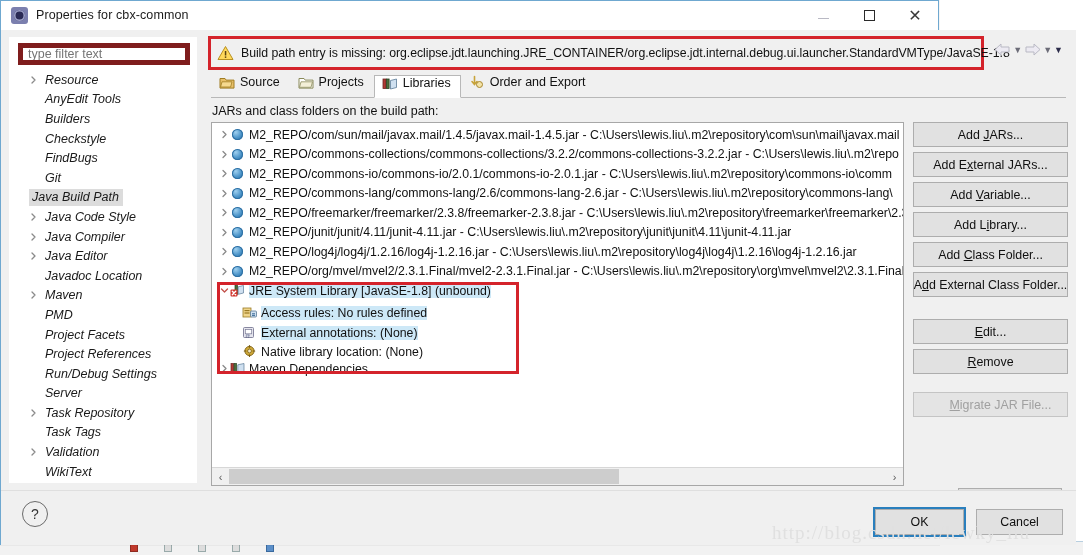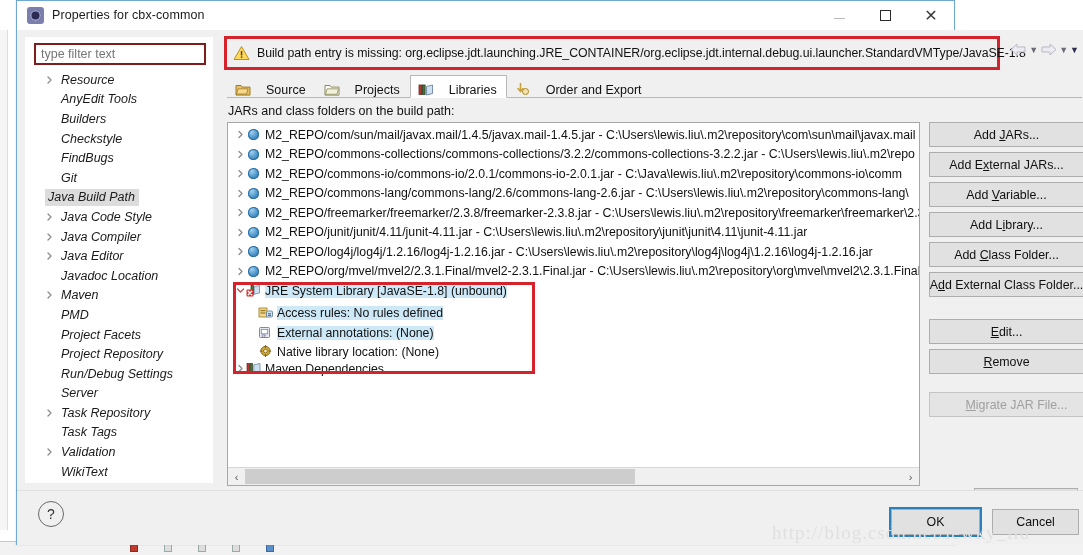--- a/index.html
+++ b/index.html
@@ -36,21 +36,21 @@
     font-size: 10px; color: #8a9aa8;
     white-space: nowrap;
   }
   .tb-item { display: flex; align-items: center; gap: 3px; }
   .tb-sq { width: 8px; height: 8px; border: 1px solid #9aa; background: #ddd; display: inline-block; }
   .tb-sq.red { background: #c0392b; border-color: #8e2b21; }
   .tb-sq.blue { background: #5b8fc9; border-color: #3a6a9e; }
 
   
   .dialog {
-    position: absolute; left: 16px; top: 0;
+    position: absolute; left: 0; top: 0;
     width: 939px; height: 545px;
     background: #eab308;
     border: 1px solid #6fa8d0;
     box-shadow: 0 0 0 1px rgba(0,0,0,0.04);
   }
   .titlebar {
     height: 29px; background: #ffffff;
     display: flex; align-items: center;
     position: relative;
     border-bottom: 1px solid #ffffff;
@@ -99,21 +99,21 @@
   
   .left-pane {
     position: absolute; left: 7px; top: 6px;
     width: 190px; height: 448px;
     background: #ffffff;
     border: 1px solid #f0f0f0;
   }
   .filter-box {
     position: absolute; left: 9px; top: 6px;
     width: 172px; height: 22px;
-    border: 2px solid #7f1d1d; background: #ffffff;
+    border: 5px solid #7f1d1d; background: #ffffff;
     font-size: 12.5px; color: #808080;
     padding: 0 5px;
     font-family: "Liberation Sans", sans-serif;
     outline: none;
   }
   .tree {
     position: absolute; left: 0; top: 33px; right: 0; bottom: 0;
     overflow: hidden;
   }
   .tree-item {
@@ -175,21 +175,21 @@
   .nav-caret.dark { color: #2c2c4a; }
 
   
   .tabs {
     position: absolute; left: 10px; top: 40px;
     width: 855px; height: 24px;
     display: flex; align-items: flex-end;
     border-bottom: 1px solid #b8b8b8;
   }
   .tab {
-    display: flex; align-items: flex-end; gap: 15px;
+    display: flex; align-items: flex-start; gap: 5px;
     height: 23px; padding: 0 9px 0 7px;
     font-size: 12.5px; color: #111;
     border: 1px solid transparent;
     border-bottom: none;
     white-space: nowrap;
     position: relative;
   }
   .tab.active {
     background: #ffffff;
     border: 1px solid #b8b8b8;
@@ -457,21 +457,21 @@
               </span>
               <span class="tlabel">Maven</span>
             </div>
             <div class="tree-item">
               <span class="tlabel">PMD</span>
             </div>
             <div class="tree-item">
               <span class="tlabel">Project Facets</span>
             </div>
             <div class="tree-item">
-              <span class="tlabel">Project Repository</span>
+              <span class="tlabel">Project References</span>
             </div>
             <div class="tree-item">
               <span class="tlabel">Run/Debug Settings</span>
             </div>
             <div class="tree-item">
               <span class="tlabel">Server</span>
             </div>
             <div class="tree-item">
               <span class="arrow">
                 <svg width="9" height="9" viewBox="0 0 9 9">
@@ -595,21 +595,21 @@
               </div>
               <div class="lrow">
                 <span class="exp">
                   <svg width="9" height="9" viewBox="0 0 9 9">
                     <path d="M3 1.5 L6 4.5 L3 7.5" fill="none" stroke="#8a8a8a" stroke-width="1.3" stroke-linecap="round" stroke-linejoin="round"></path>
                   </svg>
                 </span>
                 <span class="jicon">
                   <span class="disc"></span>
                 </span>
-                <span class="ltext">M2_REPO/commons-io/commons-io/2.0.1/commons-io-2.0.1.jar - C:\Java\lewis.liu\.m2\repository\commons-io\comm</span>
+                <span class="ltext">M2_REPO/commons-io/commons-io/2.0.1/commons-io-2.0.1.jar - C:\Users\lewis.liu\.m2\repository\commons-io\comm</span>
               </div>
               <div class="lrow">
                 <span class="exp">
                   <svg width="9" height="9" viewBox="0 0 9 9">
                     <path d="M3 1.5 L6 4.5 L3 7.5" fill="none" stroke="#8a8a8a" stroke-width="1.3" stroke-linecap="round" stroke-linejoin="round"></path>
                   </svg>
                 </span>
                 <span class="jicon">
                   <span class="disc"></span>
                 </span>

